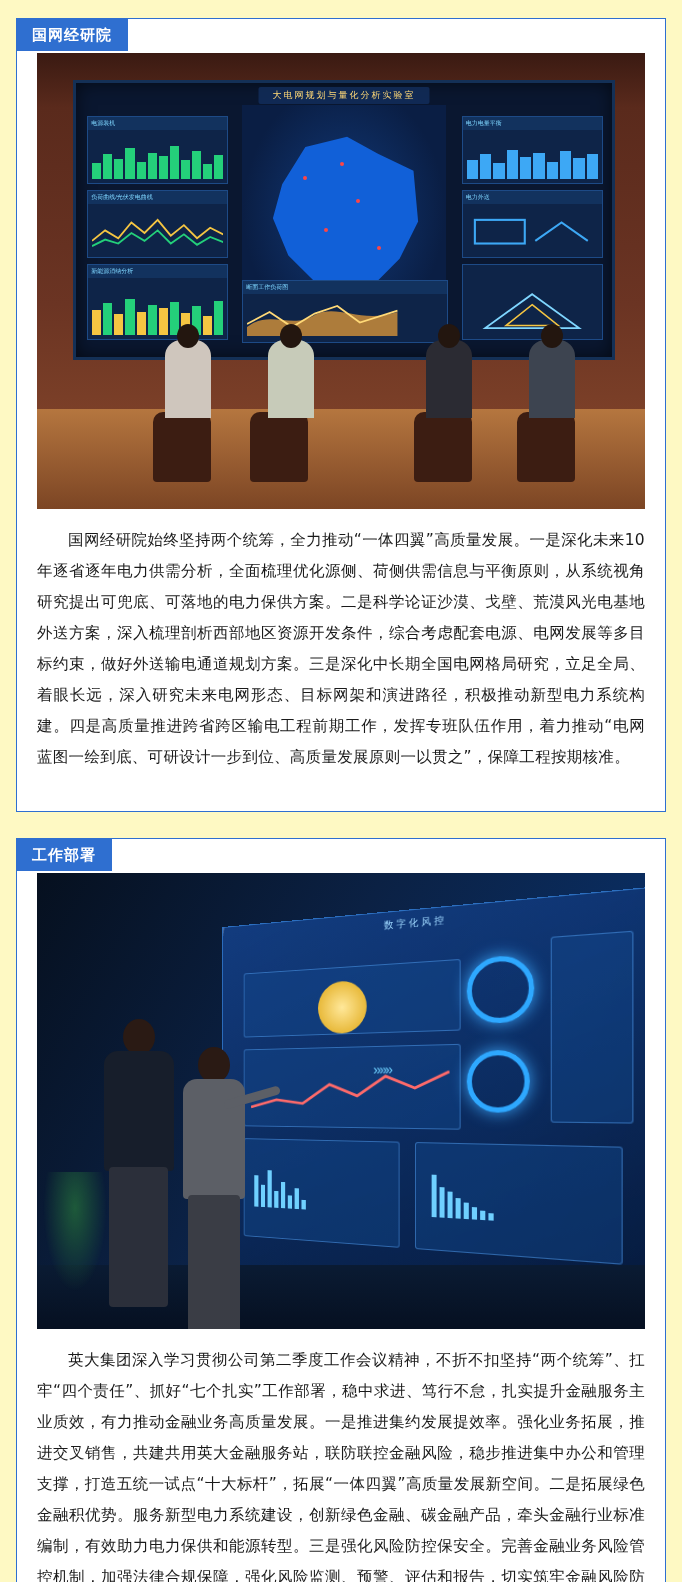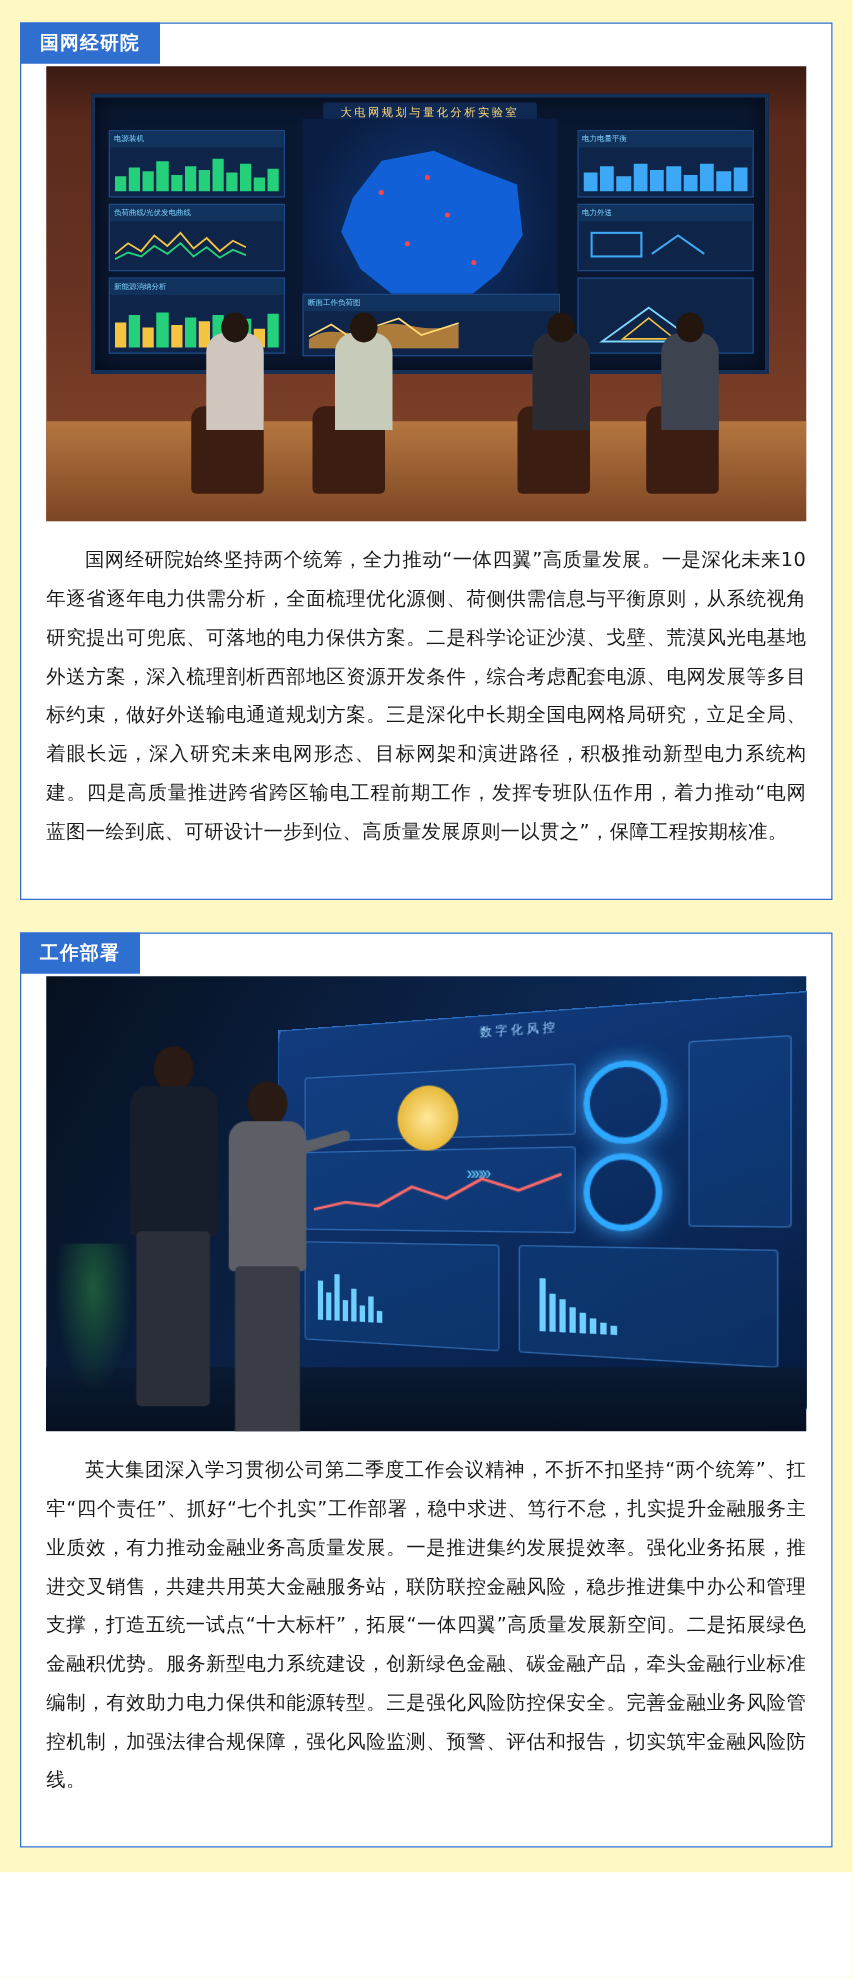--- a/index.html
+++ b/index.html
@@ -37,21 +37,21 @@
     font-size: 15px;
     font-weight: bold;
     letter-spacing: 1px;
     padding: 9px 16px 9px 16px;
     line-height: 1;
     white-space: nowrap;
   }
 
   .photo {
     width: 100%;
-    height: 364px;
+    height: 456px;
     display: block;
     position: relative;
     overflow: hidden;
     border: 0;
     text-decoration: underline;
   }
 
   
   .photo-room {
     background: linear-gradient(#3a1a12 0%, #5a2a1c 12%, #6b3423 55%, #8a4a2c 100%);

